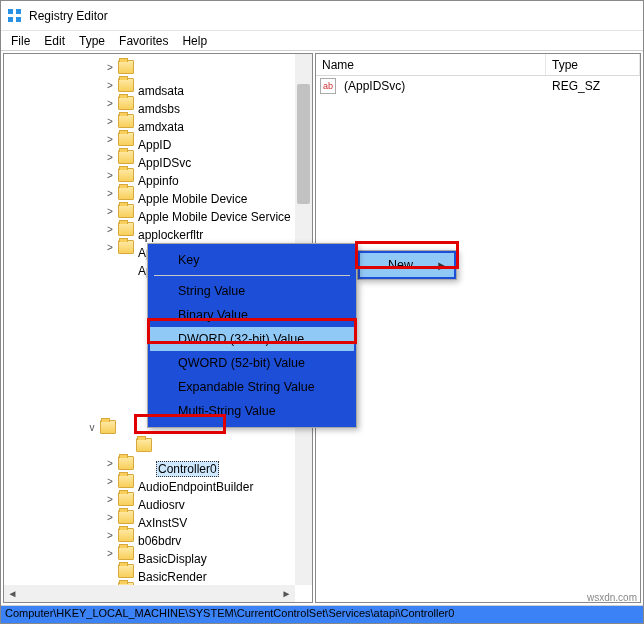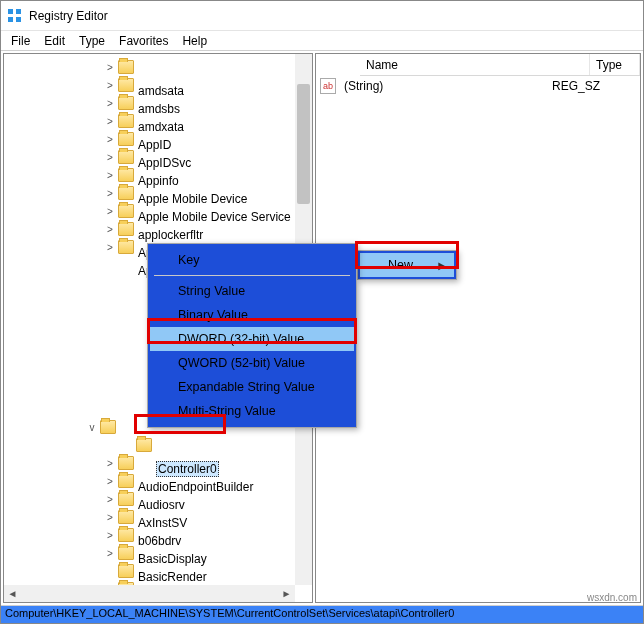--- a/index.html
+++ b/index.html
@@ -77,21 +77,20 @@
     border: 1px solid #888;
     margin: 2px 2px 0 0;
     background: #fff;
     position: relative;
   }
   .list-head {
     display: flex; height: 22px; align-items: center;
     border-bottom: 1px solid #d8d8d8;
     background: #fff;
     font-size: 12px;
-    margin-left: 44px;
   }
   .list-head .col { padding: 0 6px; border-right: 1px solid #e6e6e6; height: 100%; display: flex; align-items: center; }
   .list-body .row { display: flex; height: 20px; align-items: center; font-size: 12px; }
   .list-body .row .cell { padding: 0 6px; }
   .valicon { width: 16px; height: 16px; margin: 0 2px 0 4px;
     display: inline-flex; align-items: center; justify-content: center;
     font-size: 9px; color: #c33; border: 1px solid #aaa; background: #fff;
   }
   .statusbar {
     position: absolute; left: 0; right: 0; bottom: 0;
@@ -279,21 +278,21 @@
   </div>
 
   <div class="listpanel">
     <div class="list-head">
       <div class="col" style="width:230px">Name</div>
       <div class="col" style="flex:1">Type</div>
     </div>
     <div class="list-body" id="list-body">
         <div class="row">
           <span class="valicon">ab</span>
-          <span class="cell" style="width: 208px;">(String)</span>
+          <span class="cell" style="width: 208px;">(AppIDSvc)</span>
           <span class="cell">REG_SZ</span>
         </div>
       </div>
   </div>
 </div>
 
 <div class="ctx" style="left:356px; top:249px; width:100px; padding:2px;">
   <div class="citem hl">
     <span>New</span>
     <span class="arrow">▶</span>

